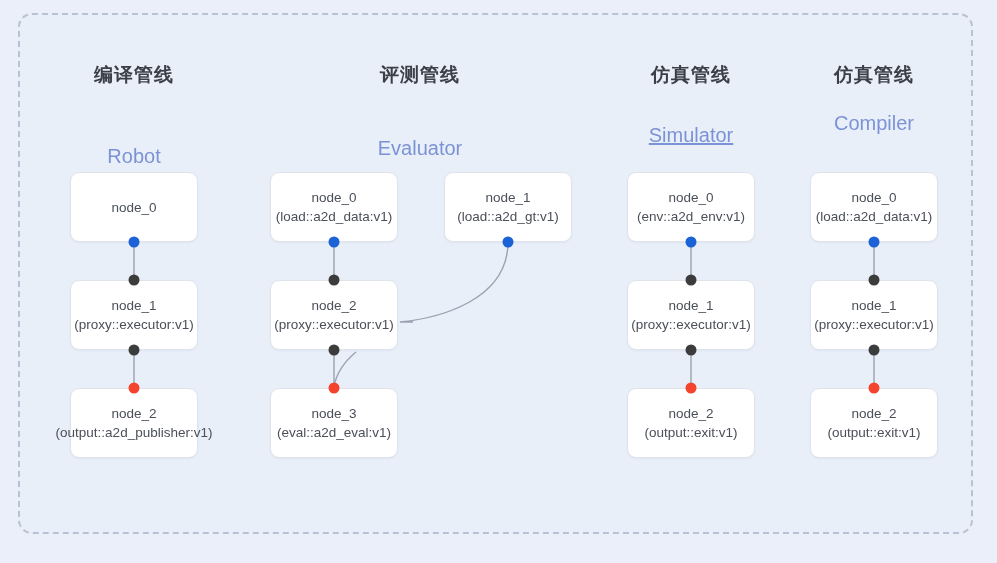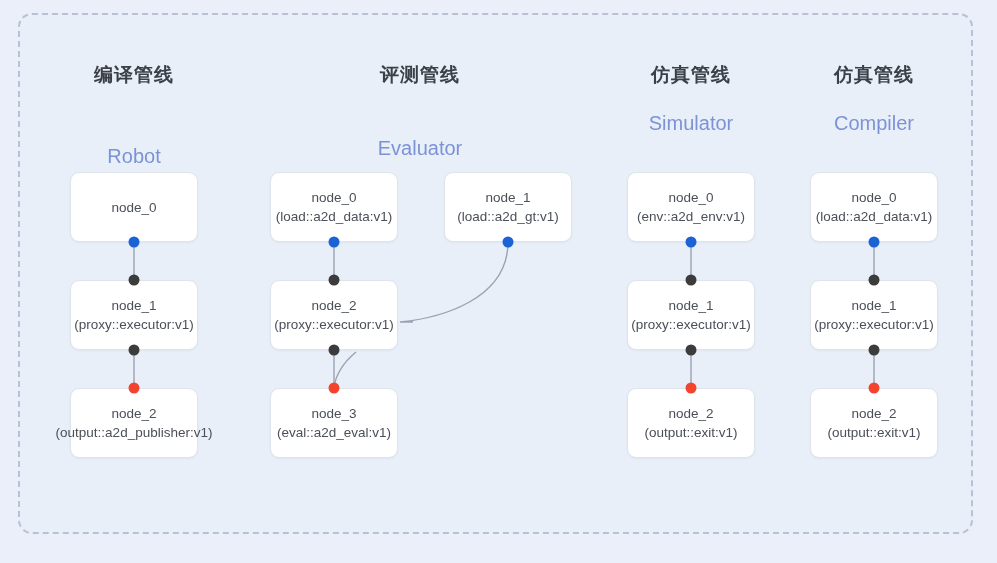--- a/index.html
+++ b/index.html
@@ -113,21 +113,21 @@
     </g>
   </svg>
 
   <div class="col-title" style="left:134px; top:62px;">编译管线</div>
   <div class="col-sub" style="left:134px; top:124px;margin-top:21px;">Robot</div>
 
   <div class="col-title" style="left:420px; top:62px;text-align:right;">评测管线</div>
   <div class="col-sub" style="left:420px; top:137px;">Evaluator</div>
 
   <div class="col-title" style="left:691px; top:62px;">仿真管线</div>
-  <div class="col-sub" style="left:691px; top:112px;">Simulator</div>
+  <div class="col-sub" style="left:691px; top:124px;text-decoration:underline;">Simulator</div>
 
   <div class="col-title" style="left:874px; top:62px;">仿真管线</div>
   <div class="col-sub" style="left:874px; top:112px;">Compiler</div>
 
   <div class="node" style="left:134px; top:172px;">
     <div class="node-title">node_0</div>
   </div>
   <div class="node" style="left:134px; top:280px;">
     <div class="node-title">node_1</div>
     <div class="node-sub">(proxy::executor:v1)</div>

